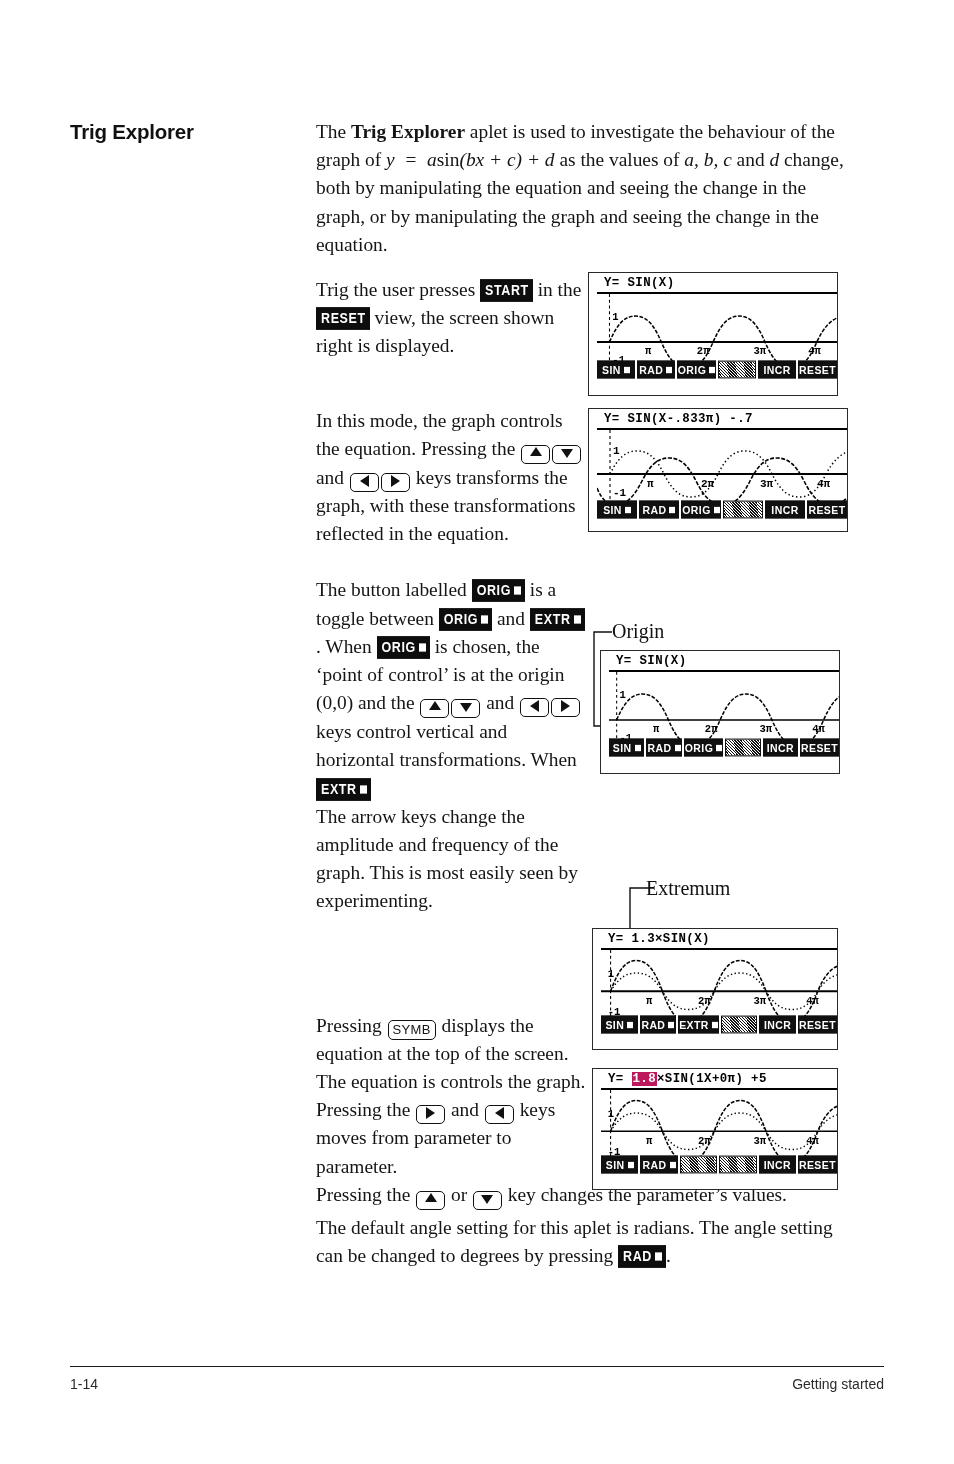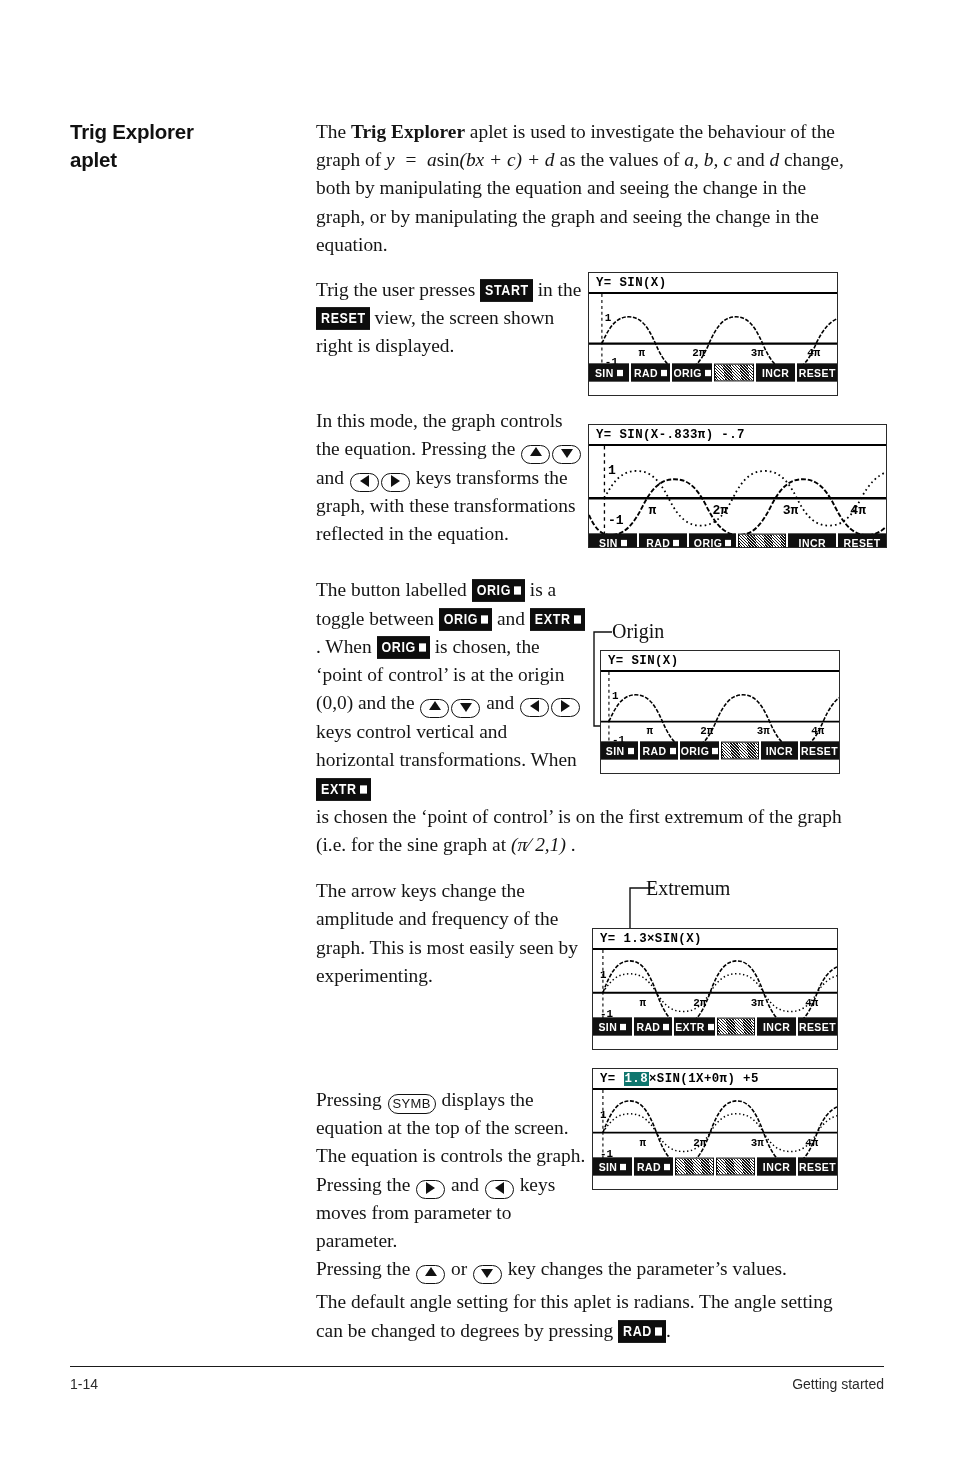--- a/index.html
+++ b/index.html
@@ -49,21 +49,21 @@
     transform:scaleY(1.18);
   }
   .invkey .sq{
     display:inline-block;width:7px;height:7px;
     background:#fff;margin-left:3px;vertical-align:0px;
   }
 
   
   .keybox{
     display:inline-block;
-    border:1.6px solid #111;border-radius:10px;
+    border:1.6px solid #111;border-radius:5px;
     padding:0 5px;
     min-width:17px;height:17px;line-height:15px;
     text-align:center;vertical-align:-2px;
     font-size:12px;background:#fff;
     margin:0 1px;
     box-sizing:content-box;
   }
   .keybox.lbl{
     font-family:"Liberation Sans",sans-serif;
     font-size:13px;letter-spacing:0.3px;
@@ -75,32 +75,33 @@
   .tri.left{border-top:6px solid transparent;border-bottom:6px solid transparent;border-right:9px solid #111;top:1px;}
   .tri.right{border-top:6px solid transparent;border-bottom:6px solid transparent;border-left:9px solid #111;top:1px;}
 
   
   .calc{
     position:absolute;
     border:1.4px solid #2a2a2a;
     background:#fff;
     box-sizing:border-box;
     overflow:hidden;
+    padding-left:8px;
   }
   .calc .title{
     font-family:"Liberation Mono",monospace;
     font-weight:bold;
     font-size:12.4px;
     line-height:16px;
     padding:2px 0 1px 7px;
     letter-spacing:0.4px;
     white-space:nowrap;
     color:#000;
   }
-  .calc .title .hl{background:#0f766e;color:#fff;padding:0 1px;margin-top:41px;}
+  .calc .title .hl{background:#be185d;color:#fff;padding:0 1px;margin-top:41px;}
   .calc .plotwrap{position:relative;border-top:2px solid #000;}
   .calc .plot{display:block;width:100%;}
   .calc .softrow{
     position:absolute;left:0;right:0;bottom:0;
     display:flex;height:17px;background:#fff;
   }
   .calc .sk{
     flex:1 1 0;
     background:#101010;color:#fff;
     font-family:"Liberation Sans",sans-serif;
@@ -144,34 +145,32 @@
     font-family:"Liberation Sans",sans-serif;font-size:14px;color:#2a2a2a;
   }
 </style>
 </head>
 <body>
 
 <div class="page">
 
   <div class="side-heading">
     <div>Trig Explorer</div>
-    <div>aplet</div>
   </div>
 
   <div class="body-col">
 
     <p class="para"><span>The </span><span class="b">Trig Explorer</span><span> aplet is used to investigate the behaviour of the graph of </span><span class="math nb"><i>y</i> &nbsp;=&nbsp; <i>a</i><span class="rm">sin</span>(<i>bx</i>&nbsp;+&nbsp;<i>c</i>)&nbsp;+&nbsp;<i>d</i></span><span> as the values of </span><span class="it">a, b, c</span><span> and </span><span class="it">d</span><span> change, both by manipulating the equation and seeing the change in the graph, or by manipulating the graph and seeing the change in the equation.</span></p>
 
     <p class="para narrow" style="margin-bottom:46px;"><span>Trig the user presses </span><span class="invkey">START</span><span> in the </span><span class="invkey">RESET</span><span> view, the screen shown right is displayed.</span></p>
 
     <p class="para narrow" style="margin-bottom:28px;"><span>In this mode, the graph controls the equation. Pressing the </span><span class="keybox"><span class="tri up"></span></span><span class="keybox"><span class="tri down"></span></span><span> and </span><span class="keybox"><span class="tri left"></span></span><span class="keybox"><span class="tri right"></span></span><span> keys transforms the graph, with these transformations reflected in the equation.</span></p>
 
     <p class="para narrow" style="margin-bottom:0;"><span>The button labelled </span><span class="invkey"><span>ORIG</span><span class="sq"></span></span><span> is a toggle between </span><span class="invkey"><span>ORIG</span><span class="sq"></span></span><span> and </span><span class="invkey"><span>EXTR</span><span class="sq"></span></span><span>. When </span><span class="invkey"><span>ORIG</span><span class="sq"></span></span><span> is chosen, the ‘point of control’ is at the origin (0,0) and the </span><span class="keybox"><span class="tri up"></span></span><span class="keybox"><span class="tri down"></span></span><span> and </span><span class="keybox"><span class="tri left"></span></span><span class="keybox"><span class="tri right"></span></span><span> keys control vertical and horizontal transformations. When </span><span class="invkey"><span>EXTR</span><span class="sq"></span></span></p>
 
-    <p class="para" style="margin-top:0;margin-bottom:18px;"><span> is chosen the ‘point of control’ is on the first extremum of the graph (i.e. for the sine graph at </span><span class="math nb">(π∕ 2,1)</span><span> .</span></p>
 
     <p class="para narrow" style="margin-bottom:96px;"><span>The arrow keys change the amplitude and frequency of the graph. This is most easily seen by experimenting.</span></p>
 
     <p class="para narrow" style="margin-bottom:0;"><span>Pressing </span><span class="keybox lbl">SYMB</span><span> displays the equation at the top of the screen. The equation is controls the graph. Pressing the </span><span class="keybox"><span class="tri right"></span></span><span> and </span><span class="keybox"><span class="tri left"></span></span><span> keys moves from parameter to parameter.</span></p>
 
     <p class="para" style="margin-top:0;margin-bottom:4px;"><span>Pressing the </span><span class="keybox"><span class="tri up"></span></span><span> or </span><span class="keybox"><span class="tri down"></span></span><span> key changes the parameter’s values.</span></p>
 
     <p class="para"><span>The default angle setting for this aplet is radians. The angle setting can be changed to degrees by pressing </span><span class="invkey"><span>RAD</span><span class="sq"></span></span><span>.</span></p>
   </div>
 
@@ -214,21 +213,21 @@
         <div class="sk">
             <span>INCR</span>
           </div>
         <div class="sk">
             <span>RESET</span>
           </div>
       </div>
     </div>
   </div>
 
-  <div class="calc" id="calc1" style="left:588px;top:424px;width:299px;height:124px;">
+  <div class="calc" id="calc1" style="left:588px;top:408px;width:260px;height:124px;">
     <div class="title">Y= SIN(X-.833π) -.7</div>
     <div class="plotwrap">
       <svg class="plot" viewBox="0 0 250 88" preserveAspectRatio="none">
         <g stroke="#000">
           <line x1="13" y1="0" x2="13" y2="88" stroke-width="1.1" stroke-dasharray="3,3"></line>
           <line x1="0" y1="44" x2="250" y2="44" stroke-width="2.2"></line>
         </g>
         <g font-family="Liberation Mono, monospace" font-size="11" font-weight="bold" fill="#000">
           <text x="16" y="24">1</text>
           <text x="16" y="66">-1</text>

